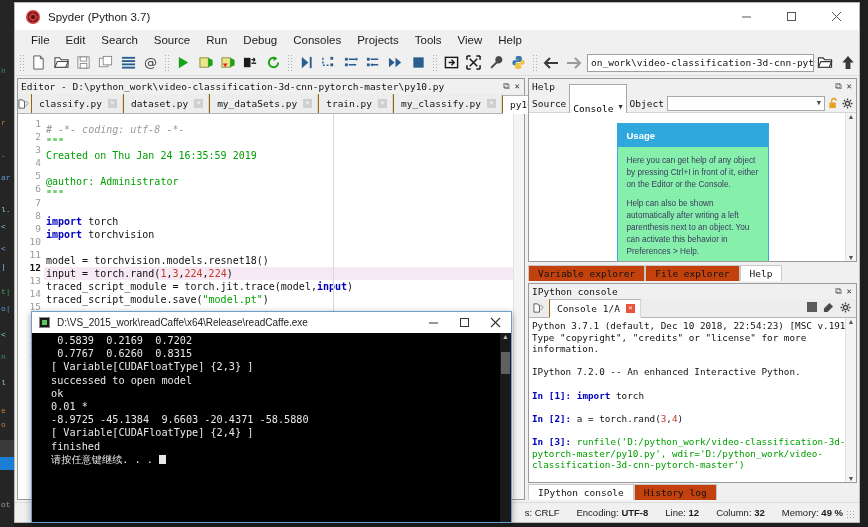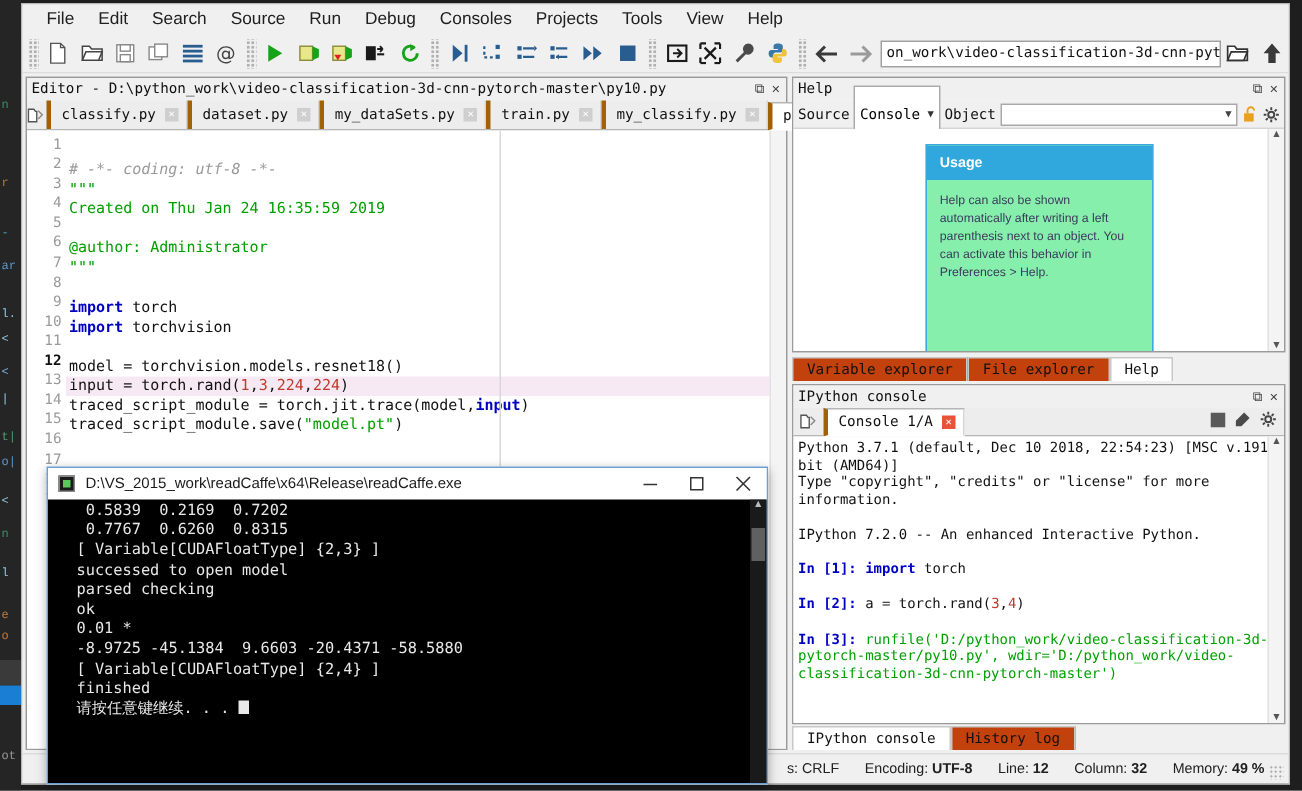--- a/index.html
+++ b/index.html
@@ -48,47 +48,47 @@
   .pane{display:flex;flex-direction:column;min-height:0;}
   .pane-title{height:15px;background:#f0f0f0;display:flex;align-items:center;
      font-family:"DejaVu Sans Mono",monospace;font-size:9.5px;color:#111;padding-left:3px;}
   .pane-title .tbtns{margin-left:auto;display:flex;gap:5px;padding-right:4px;color:#444;font-size:9px;}
   
   #editor-pane{width:508px;margin-right:3px;border:1px solid #9a9a9a;background:#fff;}
   #editor-tabs{height:20px;background:#ededed;display:flex;align-items:flex-end;border-bottom:1px solid #b5b5b5;}
   .ed-browse{width:20px;height:19px;display:flex;align-items:center;justify-content:center;}
   .etab{height:19px;display:flex;align-items:center;padding:0 5px 0 7px;
      font-family:"DejaVu Sans Mono",monospace;font-size:9.5px;color:#111;white-space:nowrap;
-     border-left:3px solid #a16207;border-right:1px solid #d6d6d6;background:#ededed;}
+     border-left:1px solid #a16207;border-right:1px solid #d6d6d6;background:#ededed;}
   .etab.active{background:#fff;border-top:1px solid #b5b5b5;border-bottom:1px solid #fff;margin-bottom:-1px;}
   .xbox{width:9px;height:9px;margin-left:6px;background:#cfcfcf;color:#fff;font-size:7px;
      display:flex;align-items:center;justify-content:center;line-height:1;}
   .xbox.red{background:#e8533a;}
   #etab-nav{margin-left:auto;display:flex;align-items:center;gap:1px;padding-right:3px;}
   .nav-sq{width:13px;height:14px;background:#e4e4e4;border:1px solid #c0c0c0;display:flex;align-items:center;justify-content:center;font-size:7px;color:#333;}
   #code-area{flex:1;display:flex;min-height:0;position:relative;overflow:hidden;background:#fff;}
   #gutter{width:26px;background:#fff;text-align:right;padding-top:3px;flex:none;}
   #gutter div{font-family:"DejaVu Sans Mono",monospace;font-size:9.5px;line-height:13.1px;color:#9a9a9a;padding-right:3px;}
   #gutter div.cur{color:#111;font-weight:bold;}
-  #code{flex:1;padding-top:20px;position:relative;overflow:hidden;}
+  #code{flex:1;padding-top:9px;position:relative;overflow:hidden;}
   #code .ln{font-family:"DejaVu Sans Mono",monospace;font-size:10px;line-height:13.1px;white-space:pre;color:#111;padding-left:2px;}
   #code .ln.hl{background:#f7e9f4;}
   .k{color:#0000c0;font-weight:bold;}
   .s{color:#00a000;}
   .c{color:#9a9a9a;font-style:italic;}
   .n{color:#c0392b;}
   .fn{color:#b000b0;}
   #edge-line{position:absolute;left:289px;top:0;bottom:0;width:1px;background:#d8d8d8;}
   #code-scroll-right{position:absolute;right:0;top:0;bottom:0;width:11px;background:#f4f4f4;border-left:1px solid #e2e2e2;}
   
   #right-col{flex:1;display:flex;flex-direction:column;min-width:0;}
   #help-pane{height:184px;border:1px solid #9a9a9a;background:#fff;display:flex;flex-direction:column;flex:none;}
   #help-toolbar{height:19px;background:#f0f0f0;display:flex;align-items:center;gap:3px;padding:0 3px;border-bottom:1px solid #d5d5d5;}
   .lbl-mono{font-family:"DejaVu Sans Mono",monospace;font-size:9.5px;color:#111;}
-  #src-combo{height:15px;border:1px solid #a8a8a8;background:#fff;display:flex;align-items:center;padding:18px 3px;
+  #src-combo{height:15px;border:1px solid #a8a8a8;background:#fff;display:flex;align-items:flex-start;padding:18px 3px;
     font-family:"DejaVu Sans Mono",monospace;font-size:9.5px;}
   #obj-combo{flex:1;height:15px;border:1px solid #a8a8a8;background:#fff;display:flex;align-items:center;padding:0 3px;
     font-family:"DejaVu Sans Mono",monospace;font-size:9.5px;}
   #help-body{flex:1;background:#fff;position:relative;overflow:hidden;display:flex;justify-content:center;}
   #usage-card{width:152px;margin-top:10px;border:1px solid #3aa9dd;background:#86efac;height:140px;overflow:hidden;}
   #usage-head{background:#31a8dd;color:#fff;padding:6px 9px;font-size:9.5px;font-weight:bold;}
   #usage-body{padding:8px 9px;color:#3b3b5c;font-size:8.2px;line-height:12px;}
   #usage-body p{margin-bottom:7px;}
   #help-scroll{position:absolute;right:0;top:0;bottom:0;width:11px;background:#f4f4f4;border-left:1px solid #e2e2e2;
       display:flex;flex-direction:column;justify-content:space-between;align-items:center;font-size:7px;color:#555;}
@@ -148,20 +148,45 @@
 <div class="bg-ghost-text" style="left:1px;top:352px;color:#3a8f6a;">n</div>
 <div class="bg-ghost-text" style="left:1px;top:378px;color:#8fc7e0;">l</div>
 <div class="bg-ghost-text" style="left:1px;top:406px;color:#c07a3a;">e</div>
 <div class="bg-ghost-text" style="left:1px;top:420px;color:#c07a3a;">o</div>
 <div style="position:absolute;left:0;top:440px;width:14px;height:17px;background:#3a3a3a;"></div>
 <div style="position:absolute;left:0;top:457px;width:14px;height:13px;background:#1a7fd4;"></div>
 <div class="bg-ghost-text" style="left:1px;top:500px;color:#999;">ot</div>
 
 <div id="spyder">
 
+  <div id="titlebar">
+    <div id="app-icon">
+      <div class="ring"></div>
+        <div class="dot"></div>
+    </div>
+    <span id="title-text">Spyder (Python 3.7)</span>
+    <div id="wincontrols">
+      <div class="wc">
+        <svg width="11" height="11" viewBox="0 0 11 11">
+            <line x1="1" y1="6" x2="10" y2="6" stroke="#555" stroke-width="1"></line>
+          </svg>
+      </div>
+      <div class="wc">
+        <svg width="11" height="11" viewBox="0 0 11 11">
+            <rect x="1.5" y="1.5" width="8" height="8" fill="none" stroke="#555" stroke-width="1"></rect>
+          </svg>
+      </div>
+      <div class="wc">
+        <svg width="11" height="11" viewBox="0 0 11 11">
+            <line x1="1" y1="1" x2="10" y2="10" stroke="#555" stroke-width="1"></line>
+            <line x1="10" y1="1" x2="1" y2="10" stroke="#555" stroke-width="1"></line>
+          </svg>
+      </div>
+    </div>
+  </div>
 
   <div id="menubar">
     <div class="menu-item">File</div>
     <div class="menu-item">Edit</div>
     <div class="menu-item">Search</div>
     <div class="menu-item">Source</div>
     <div class="menu-item">Run</div>
     <div class="menu-item">Debug</div>
     <div class="menu-item">Consoles</div>
     <div class="menu-item">Projects</div>
@@ -482,20 +507,21 @@
                 <g stroke="#444" stroke-width="1.4">
                   <path d="M6 0.5v2M6 9.5v2M0.5 6h2M9.5 6h2M2.1 2.1l1.4 1.4M8.5 8.5l1.4 1.4M9.9 2.1L8.5 3.5M3.5 8.5L2.1 9.9"></path>
                 </g>
               </svg>
           </span>
         </div>
         <div id="help-body">
           <div id="usage-card">
             <div id="usage-head">Usage</div>
             <div id="usage-body">
+              <p>Here you can get help of any object by pressing Ctrl+I in front of it, either on the Editor or the Console.</p>
               <p>Help can also be shown automatically after writing a left parenthesis next to an object. You can activate this behavior in Preferences &gt; Help.</p>
             </div>
           </div>
           <div id="help-scroll">
             <span>▲</span>
             <span>▼</span>
           </div>
         </div>
       </div>
       <div id="help-tabs">
@@ -546,21 +572,20 @@
                   </g>
                 </svg></span>
           </div>
         </div>
         <div id="console-body">
           <div id="console-scroll">
             <span>▲</span>
             <span>▼</span>
           </div>
         <div class="ln">Python 3.7.1 (default, Dec 10 2018, 22:54:23) [MSC v.1915 64</div>
-            <div class="ln">bit (AMD64)]</div>
             <div class="ln">Type "copyright", "credits" or "license" for more</div>
             <div class="ln">information.</div>
             <div class="ln">&nbsp;</div>
             <div class="ln">IPython 7.2.0 -- An enhanced Interactive Python.</div>
             <div class="ln">&nbsp;</div>
             <div class="ln"><span class="ipy-in">In [1]:</span> <span class="ipy-in">import</span> torch</div>
             <div class="ln">&nbsp;</div>
             <div class="ln"><span class="ipy-in">In [2]:</span> a = torch.rand(<span class="ipy-num">3</span>,<span class="ipy-num">4</span>)</div>
             <div class="ln">&nbsp;</div>
             <div class="ln"><span class="ipy-in">In [3]:</span> <span class="ipy-green">runfile('D:/python_work/video-classification-3d-cnn-</span></div>
@@ -626,21 +651,20 @@
   </div>
   <div id="cmd-body">
     <div id="cmd-scroll">
       <span>▲</span>
       <div class="thumb"></div>
     </div>
   <div class="ln"> 0.5839  0.2169  0.7202</div>
       <div class="ln"> 0.7767  0.6260  0.8315</div>
       <div class="ln">[ Variable[CUDAFloatType] {2,3} ]</div>
       <div class="ln">successed to open model</div>
-      <div class="ln">parsed checking</div>
       <div class="ln">ok</div>
       <div class="ln">0.01 *</div>
       <div class="ln">-8.9725 -45.1384  9.6603 -20.4371 -58.5880</div>
       <div class="ln">[ Variable[CUDAFloatType] {2,4} ]</div>
       <div class="ln">finished</div>
       <div class="ln">请按任意键继续. . . <span class="caret"></span></div>
     </div>
 </div>
 
 </body></html>

